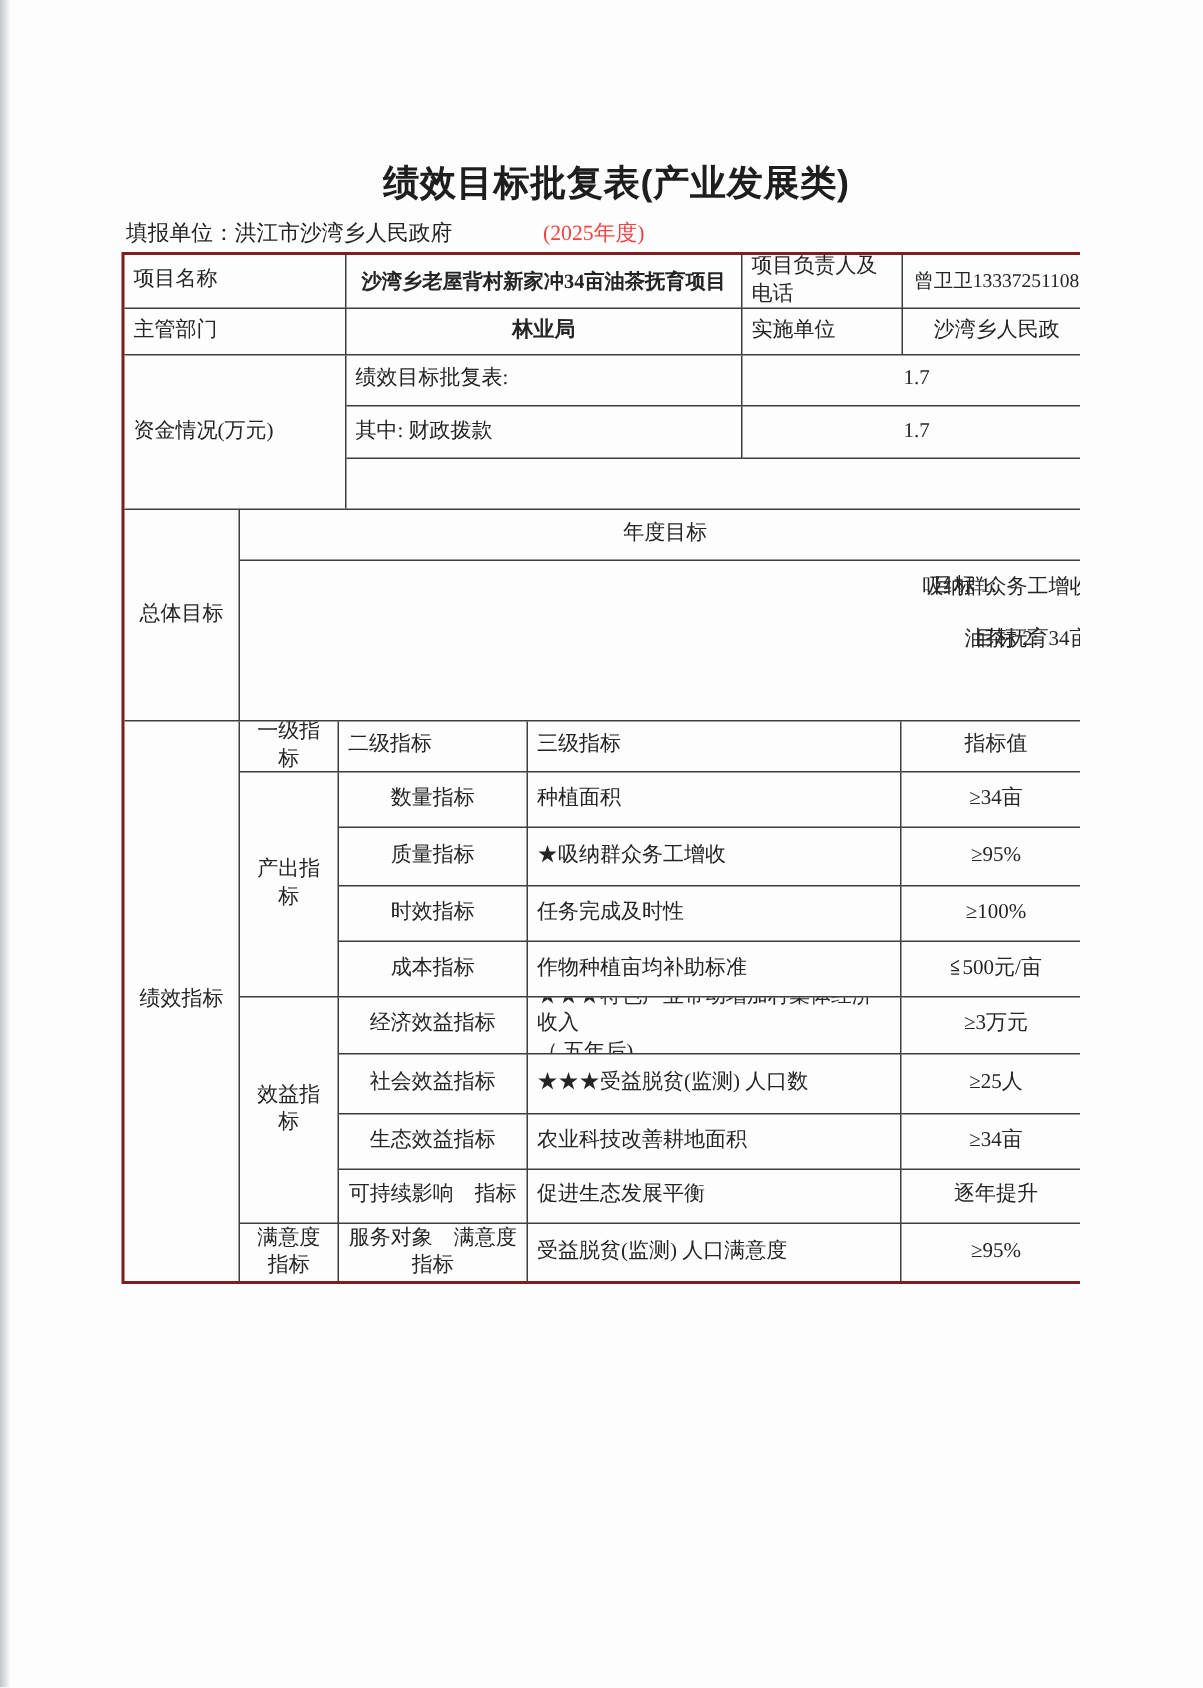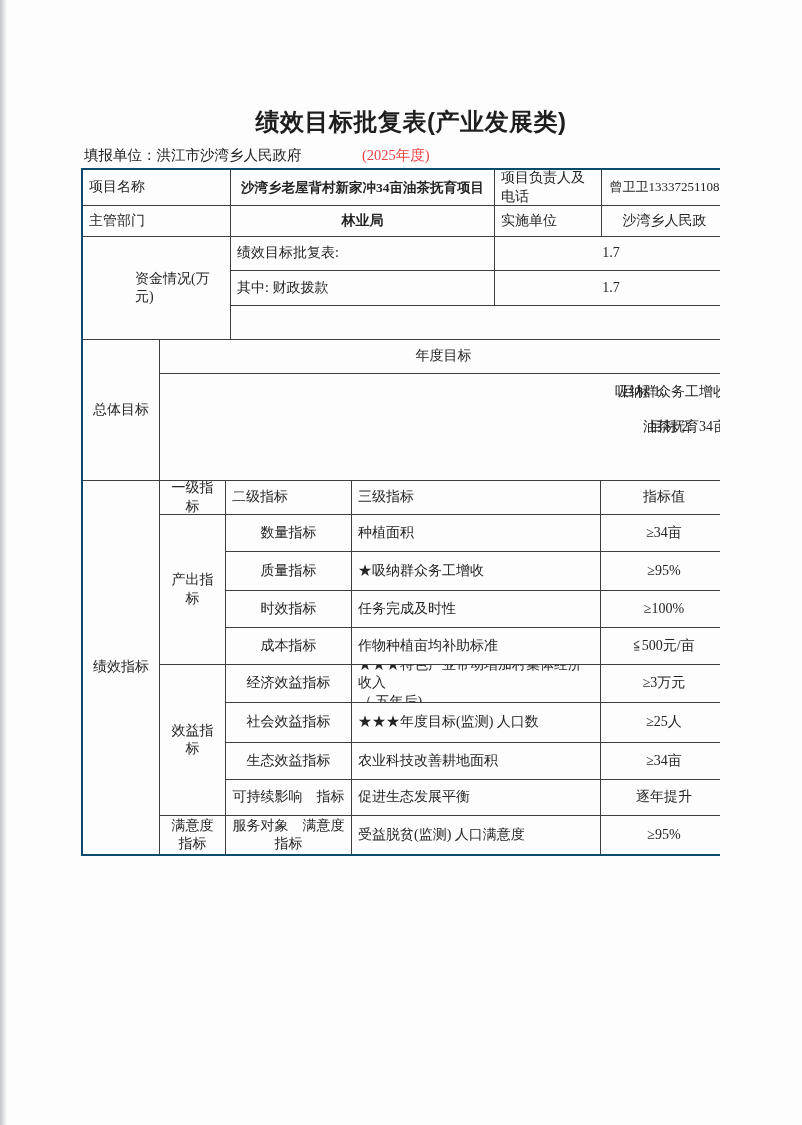--- a/index.html
+++ b/index.html
@@ -18,21 +18,21 @@
     position:absolute; top:106px; left:10px; width:802px;
     text-align:center;
     font-family:"Liberation Sans","DejaVu Sans",sans-serif;
     font-weight:bold; font-size:24px; letter-spacing:0.5px; color:#1e1e1e;
   }
   .meta-line { position:absolute; top:146px; left:84px; font-size:14.5px; color:#222; }
   .meta-year { position:absolute; top:146px; left:362px; font-size:14.5px; color:#ef4444; }
 
   .doc-table {
     position:absolute; left:81px; top:168px; width:644px;
-    border:2px solid #0c4a6e; background:#fdfdfe;
+    border:2px solid #7f1d1d; background:#fdfdfe;
   }
   .sec { display:grid; }
   .secA { grid-template-columns:148px 264px 107px 125px; grid-template-rows:36px 30px; border-bottom:1.5px solid #3e3e3e; }
   .secB { grid-template-columns:148px 264px 232px; grid-template-rows:34px 35px 33px; border-bottom:1.5px solid #3e3e3e; }
   .secC { grid-template-columns:77px 567px; grid-template-rows:34px 106px; border-bottom:1.5px solid #3e3e3e; }
   .secD { grid-template-columns:77px 66px 126px 249px 126px; grid-template-rows:34px 37px 39px 37px 37px 38px 40px 37px 36px 38px; }
 
   .cell {
     display:flex; align-items:center;
     border-right:1.5px solid #3e3e3e; border-bottom:1.5px solid #3e3e3e;
@@ -71,21 +71,21 @@
       <div class="cell left">项目负责人及电话</div>
       <div class="cell center nbr small">曾卫卫13337251108</div>
 
       <div class="cell left nbb">主管部门</div>
       <div class="cell center nbb" style="font-weight:bold;">林业局</div>
       <div class="cell left nbb">实施单位</div>
       <div class="cell center nbr nbb">沙湾乡人民政</div>
     </div>
 
     <div class="sec secB">
-      <div class="cell left nbb" style="grid-row:1 / span 3;margin-left:46px;">资金情况(万元)</div>
+      <div class="cell left nbb" style="grid-row:1 / span 3;">资金情况(万元)</div>
 
       <div class="cell left">绩效目标批复表:</div>
       <div class="cell center nbr">1.7</div>
 
       <div class="cell left">其中: 财政拨款</div>
       <div class="cell center nbr">1.7</div>
 
       <div class="cell center nbr nbb"></div>
     </div>
 
@@ -137,21 +137,21 @@
       <div class="cell center nbr" style="grid-column:5; grid-row:5;">≦500元/亩</div>
 
       <div class="cell center" style="grid-column:2; grid-row:6 / span 4;">效益指标</div>
 
       <div class="cell center" style="grid-column:3; grid-row:6;">经济效益指标</div>
       <div class="cell left" style="grid-column:4; grid-row:6;">★★★特色产业带动增加村集体经济收入
 （ 五年后)</div>
       <div class="cell center nbr" style="grid-column:5; grid-row:6;">≥3万元</div>
 
       <div class="cell center" style="grid-column:3; grid-row:7;">社会效益指标</div>
-      <div class="cell left" style="grid-column:4; grid-row:7;">★★★年度目标(监测) 人口数</div>
+      <div class="cell left" style="grid-column:4; grid-row:7;">★★★受益脱贫(监测) 人口数</div>
       <div class="cell center nbr" style="grid-column:5; grid-row:7;">≥25人</div>
 
       <div class="cell center" style="grid-column:3; grid-row:8;">生态效益指标</div>
       <div class="cell left" style="grid-column:4; grid-row:8;">农业科技改善耕地面积</div>
       <div class="cell center nbr" style="grid-column:5; grid-row:8;">≥34亩</div>
 
       <div class="cell center" style="grid-column:3; grid-row:9;">可持续影响　指标</div>
       <div class="cell left" style="grid-column:4; grid-row:9;">促进生态发展平衡</div>
       <div class="cell center nbr" style="grid-column:5; grid-row:9;">逐年提升</div>
 

